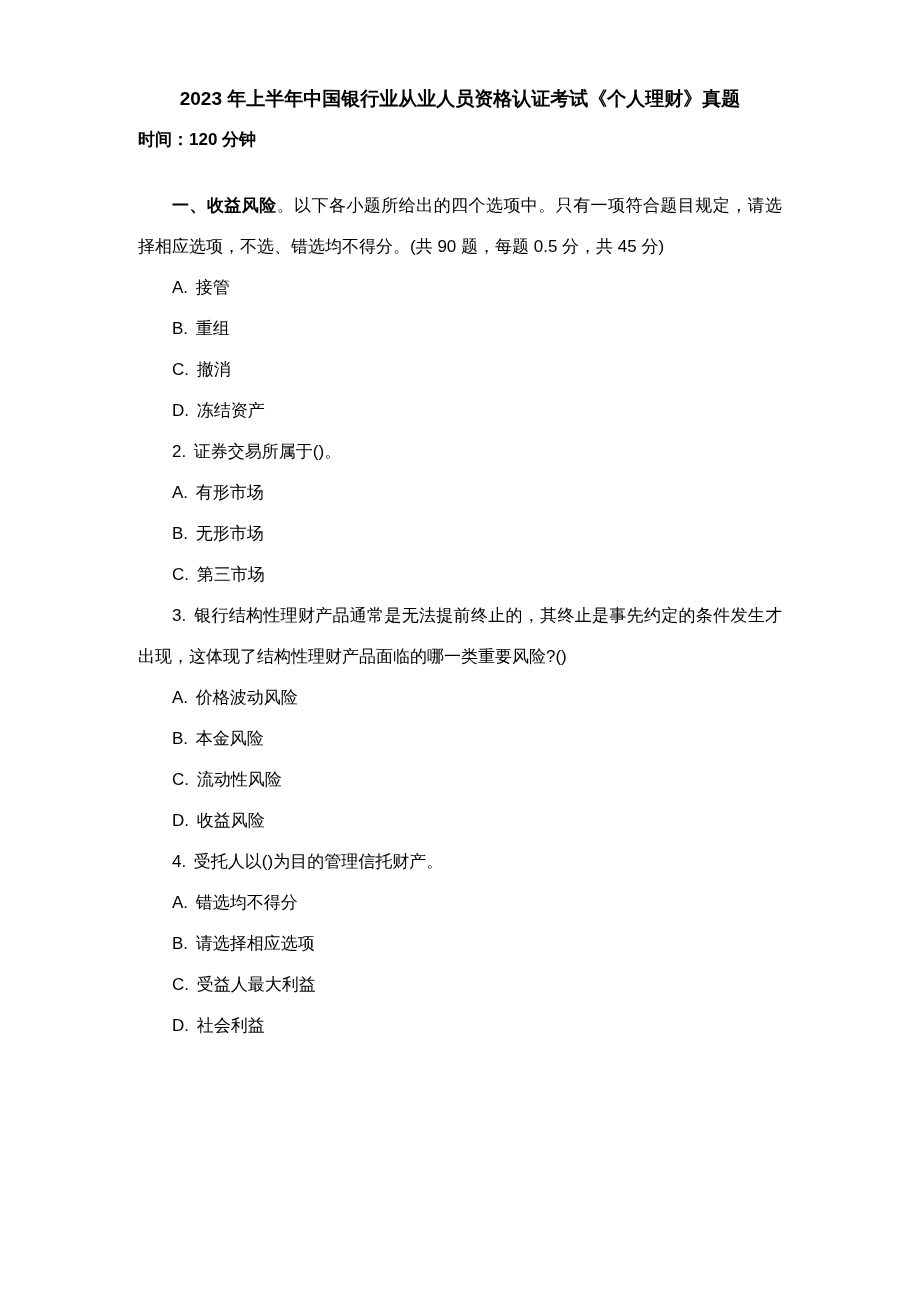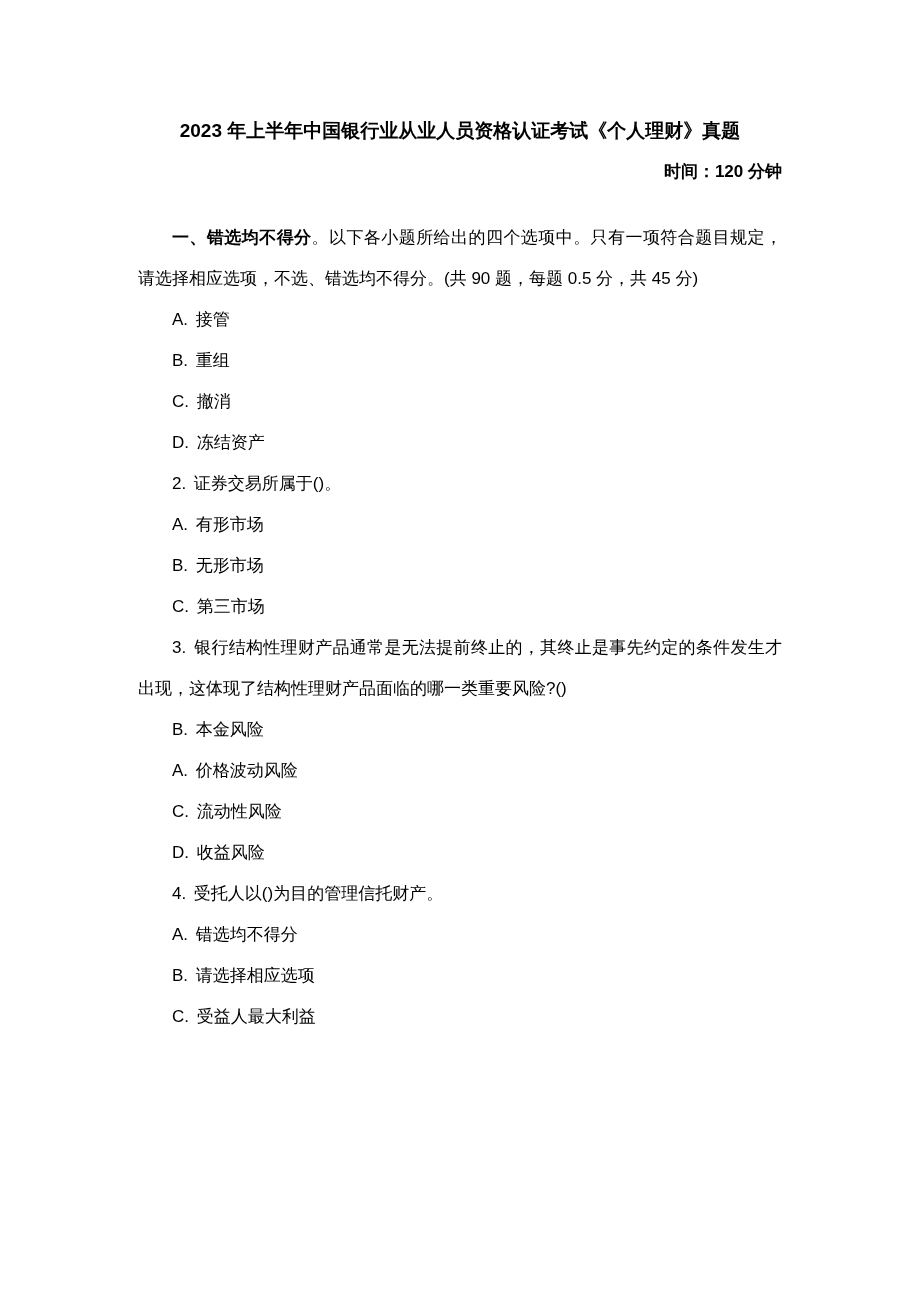--- a/index.html
+++ b/index.html
@@ -12,35 +12,35 @@
     width: 920px;
     height: 1302px;
     margin: 0 auto;
     background: #ffffff;
     color: #000000;
     font-family: "Liberation Sans", "DejaVu Sans", sans-serif;
     overflow: hidden;
     box-sizing: border-box;
   }
   .content {
-    padding: 110px 138px 0 138px;
+    padding: 78px 138px 0 138px;
     box-sizing: border-box;
   }
   p {
     margin: 0;
     padding: 0;
     line-height: 41px;
   }
   .doc-title {
     text-align: center;
     font-weight: bold;
     font-size: 19px;
   }
   .doc-time {
-    text-align: right;
+    text-align: left;
     font-weight: bold;
     font-size: 17px;
   }
   .main {
     margin-top: 25px;
     font-size: 17px;
     text-align: justify;
   }
   .indent {
     text-indent: 2em;
@@ -56,38 +56,39 @@
 <body>
 
 <div class="page">
   <div class="content">
 
     <p class="doc-title">2023 年上半年中国银行业从业人员资格认证考试《个人理财》真题</p>
     <p class="doc-time">时间：120 分钟</p>
 
     <div class="main">
 
-      <p class="indent"><span class="bold">一、错选均不得分</span><span>。以下各小题所给出的四个选项中。只有一项符合题目规定，请选择相应选项，不选、错选均不得分。(共 90 题，每题 0.5 分，共 45 分)</span></p>
+      <p class="indent"><span class="bold">一、收益风险</span><span>。以下各小题所给出的四个选项中。只有一项符合题目规定，请选择相应选项，不选、错选均不得分。(共 90 题，每题 0.5 分，共 45 分)</span></p>
 
       <p class="indent"><span class="num">A.</span><span>接管</span></p>
       <p class="indent"><span class="num">B.</span><span>重组</span></p>
       <p class="indent"><span class="num">C.</span><span>撤消</span></p>
       <p class="indent"><span class="num">D.</span><span>冻结资产</span></p>
 
       <p class="indent"><span class="num">2.</span><span>证券交易所属于()。</span></p>
       <p class="indent"><span class="num">A.</span><span>有形市场</span></p>
       <p class="indent"><span class="num">B.</span><span>无形市场</span></p>
       <p class="indent"><span class="num">C.</span><span>第三市场</span></p>
 
       <p class="indent"><span class="num">3.</span><span>银行结构性理财产品通常是无法提前终止的，其终止是事先约定的条件发生才出现，这体现了结构性理财产品面临的哪一类重要风险?()</span></p>
+      <p class="indent"><span class="num">A.</span><span>价格波动风险</span></p>
       <p class="indent"><span class="num">B.</span><span>本金风险</span></p>
-      <p class="indent"><span class="num">A.</span><span>价格波动风险</span></p>
       <p class="indent"><span class="num">C.</span><span>流动性风险</span></p>
       <p class="indent"><span class="num">D.</span><span>收益风险</span></p>
 
       <p class="indent"><span class="num">4.</span><span>受托人以()为目的管理信托财产。</span></p>
       <p class="indent"><span class="num">A.</span><span>错选均不得分</span></p>
       <p class="indent"><span class="num">B.</span><span>请选择相应选项</span></p>
       <p class="indent"><span class="num">C.</span><span>受益人最大利益</span></p>
+      <p class="indent"><span class="num">D.</span><span>社会利益</span></p>
 
     </div>
   </div>
 </div>
 
 </body></html>

